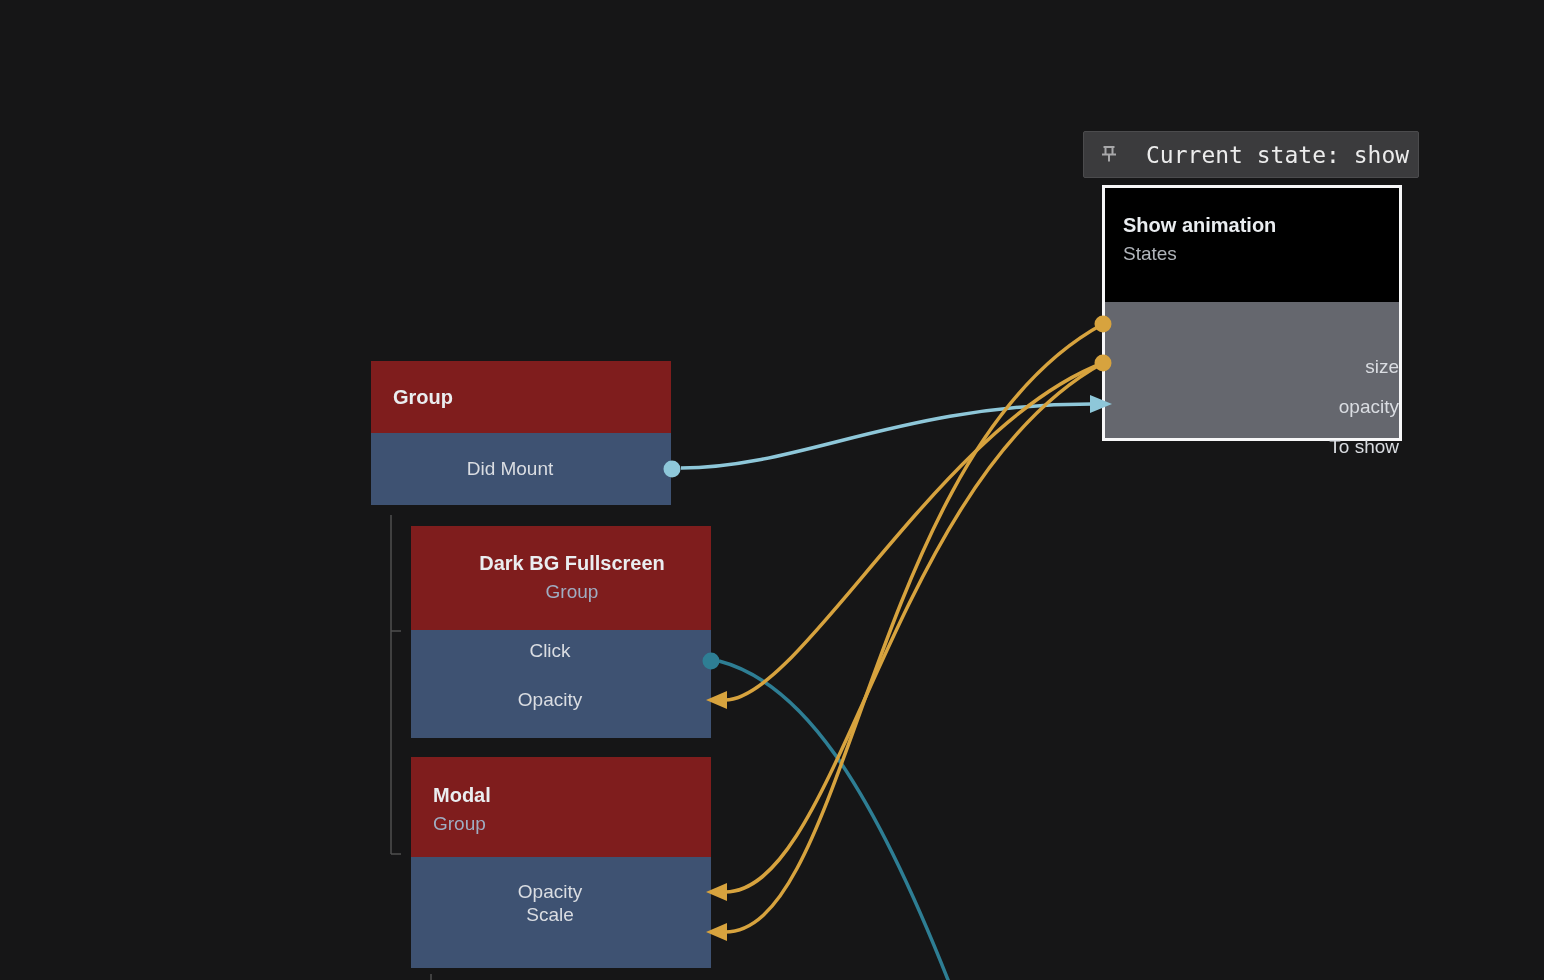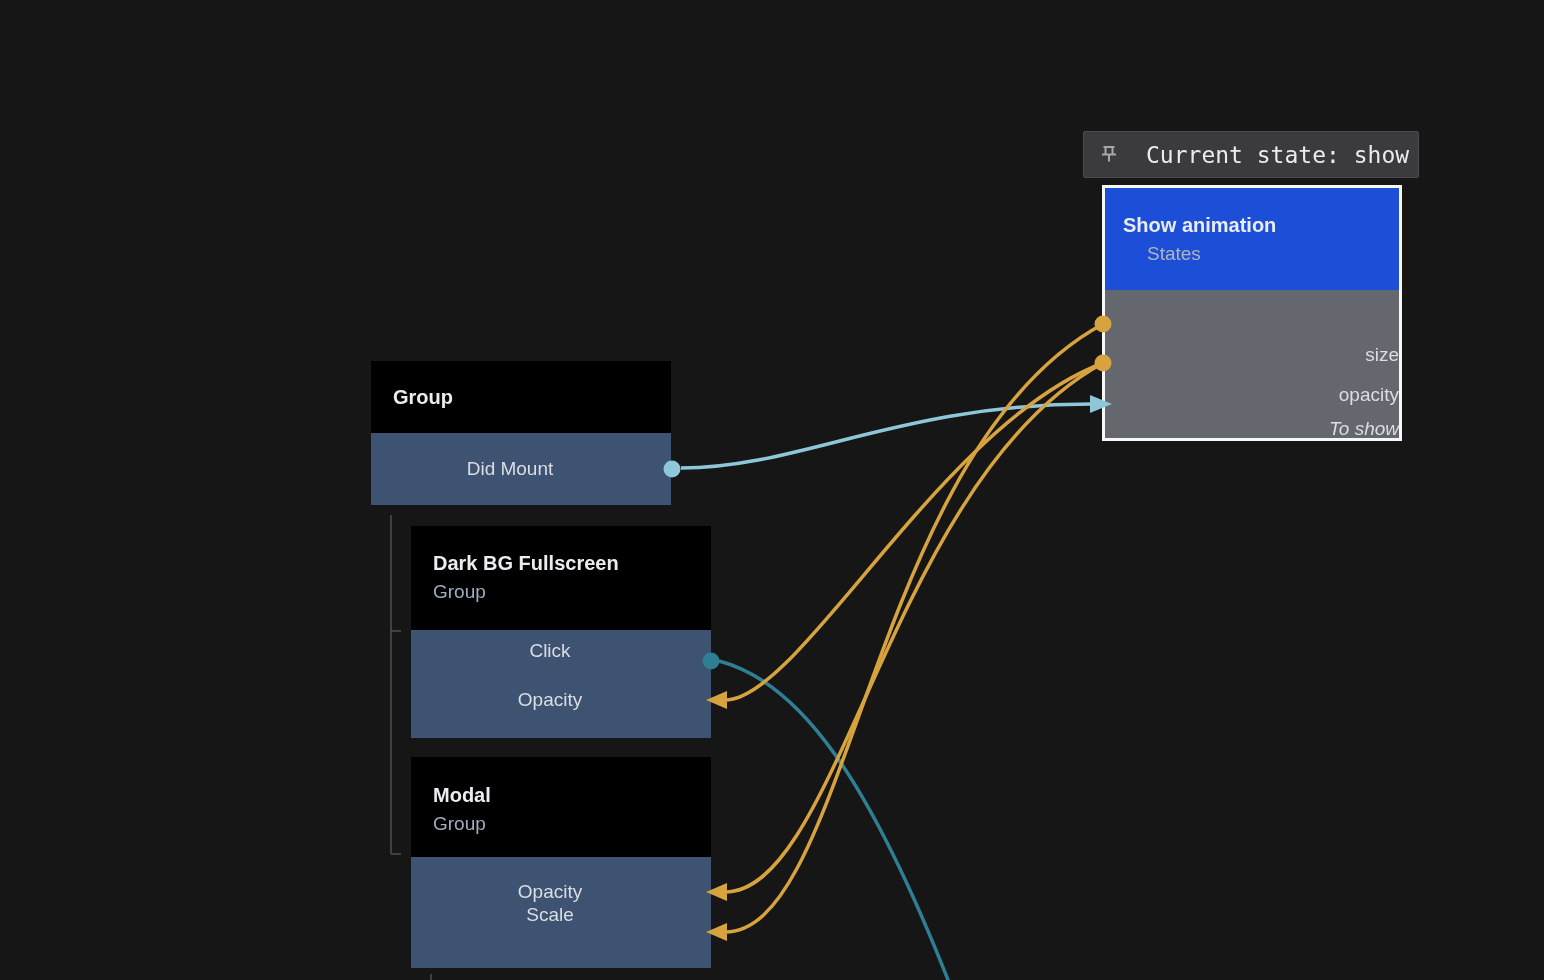--- a/index.html
+++ b/index.html
@@ -28,31 +28,31 @@
     position:absolute;left:0;right:0;transform:translateY(-50%);
     font-size:19px;color:#dadde2;white-space:nowrap;
   }
   .port-left{text-align:right;padding-left:18px;margin-top:32px;}
   .port-right{text-align:center;padding-right:22px;}
   
   .node-states{
     left:1102px;top:185px;width:300px;height:256px;
     border:3px solid #f7f7f8;background:#65676e;
   }
-  .node-states .hdr{height:102px;background:#1d4ed8;padding:22px 0 0 18px;}
-  .node-states .subtitle{color:#b1b5bb;margin-left:24px;}
+  .node-states .hdr{height:114px;background:#000000;padding:22px 0 0 18px;}
+  .node-states .subtitle{color:#b1b5bb;}
   
-  .node-blue .hdr{background:#000000;}
+  .node-blue .hdr{background:#7f1d1d;}
   .node-blue .bdy{background:#3e5272;}
   .node-blue .subtitle{color:#9fadc2;}
   .node-group{left:371px;top:361px;width:300px;height:144px;}
   .node-group .hdr{height:72px;padding:21px 0 0 22px;}
   .node-group .bdy{height:72px;}
   .node-darkbg{left:411px;top:526px;width:300px;height:212px;}
-  .node-darkbg .hdr{height:104px;padding:22px 0 0 22px;}
+  .node-darkbg .hdr{height:104px;padding:22px 0 0 22px;text-align:center;}
   .node-darkbg .bdy{height:108px;}
   .node-modal{left:411px;top:757px;width:300px;height:211px;border-radius:27px;}
   .node-modal .hdr{height:100px;padding:23px 0 0 22px;}
   .node-modal .bdy{height:111px;}
   
   #wires{position:absolute;left:0;top:0;pointer-events:none;}
 </style>
 </head>
 <body>
 
@@ -76,21 +76,21 @@
       <div class="title">Show animation</div>
       <div class="subtitle">States</div>
     </div>
     <div class="bdy" style="height:144px;">
       <div class="port-row port-left" style="top:33px;">
         <span>size</span>
       </div>
       <div class="port-row port-left" style="top:73px;">
         <span>opacity</span>
       </div>
-      <div class="port-row port-left" style="top:107px;font-style:italic;">
+      <div class="port-row port-left" style="top:113px;">
         <span>To show</span>
       </div>
     </div>
   </div>
 
   <div class="node node-blue node-group">
     <div class="hdr">
       <div class="title">Group</div>
     </div>
     <div class="bdy">

